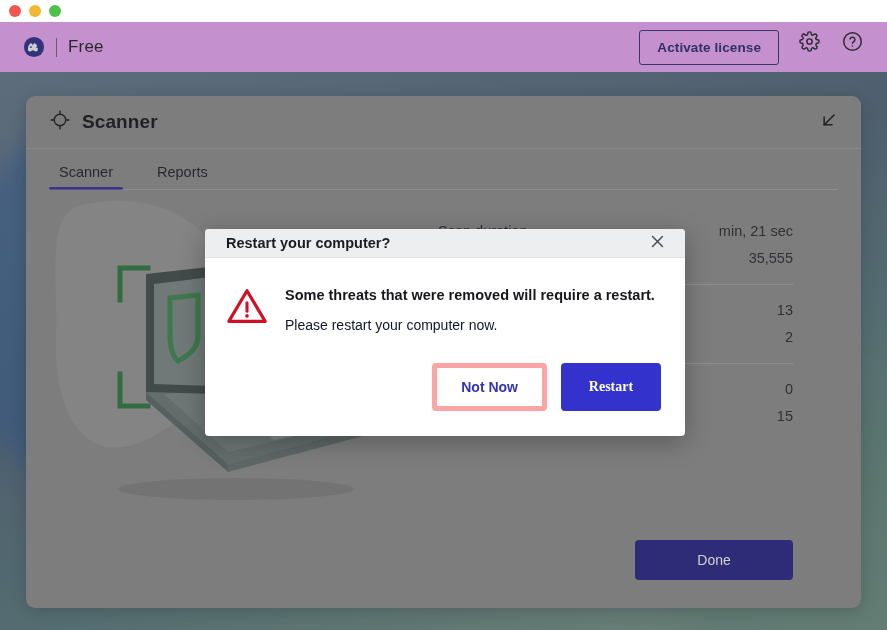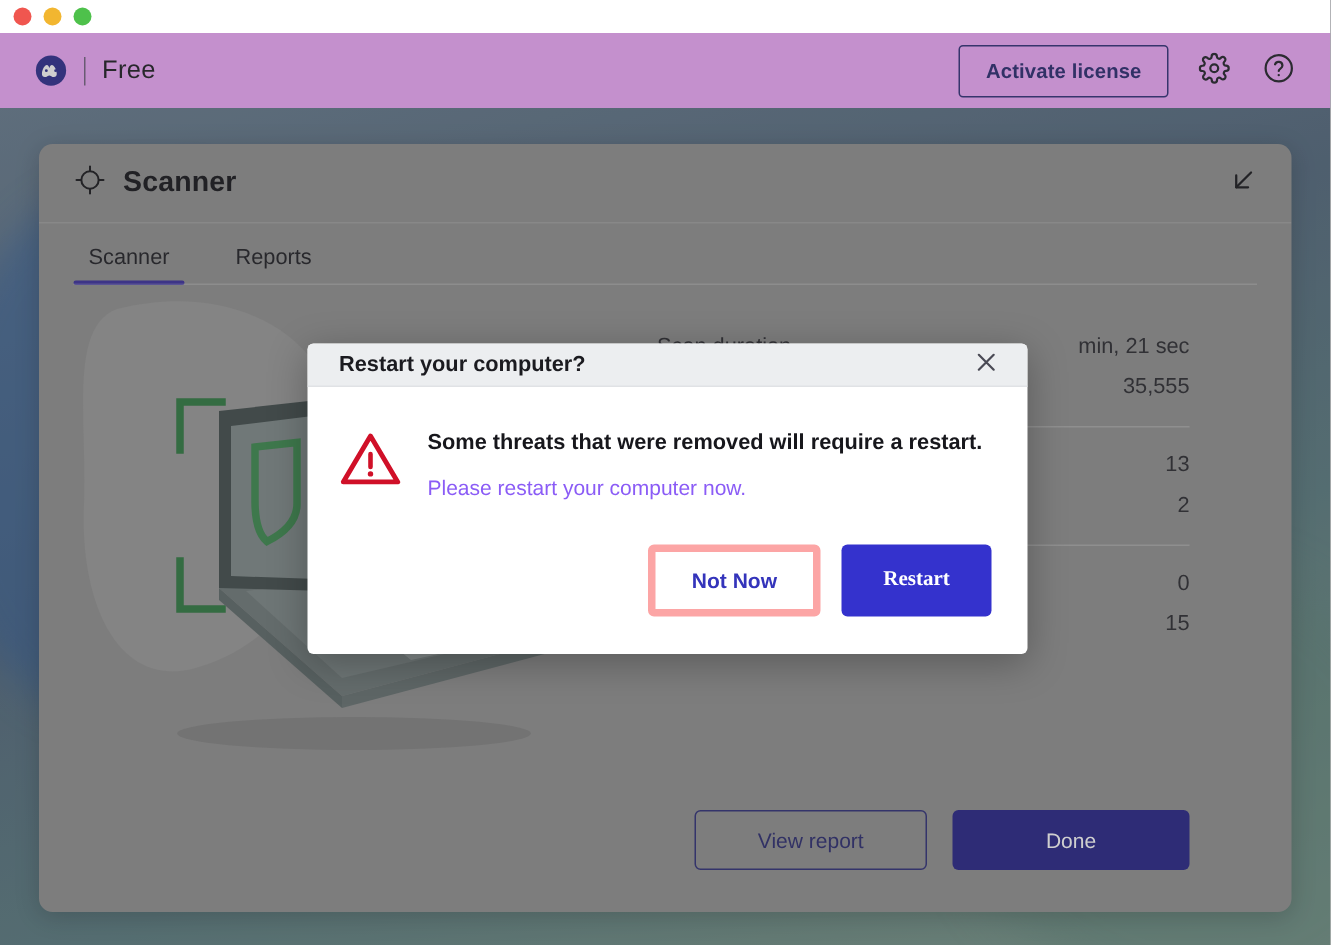--- a/index.html
+++ b/index.html
@@ -83,21 +83,21 @@
     opacity: .75;
   }
   .brand-text {
     font-size: 17px;
     color: #1d1d22;
     letter-spacing: .2px;
   }
   .header-right {
     margin-left: auto;
     display: flex;
-    align-items: center;
+    align-items: flex-start;
     gap: 17px;
     margin-right: 22px;
     padding-left: 35px;
   }
   .activate-btn {
     border: 1px solid #31307a;
     border-radius: 3px;
     background: transparent;
     color: #2a2a72;
     font-size: 13.5px;
@@ -285,21 +285,21 @@
   .warn-icon { flex: none; margin-top: 1px; }
   .modal-msg-primary {
     font-size: 14.5px;
     font-weight: bold;
     color: #17171c;
     line-height: 20px;
     margin-bottom: 11px;
   }
   .modal-msg-secondary {
     font-size: 14px;
-    color: #8b5cf6;
+    color: #0f172a;
     line-height: 19px;
   }
   .modal-actions {
     display: flex;
     justify-content: flex-end;
     gap: 14px;
     padding: 28px 24px 25px 24px;
   }
   .btn-ghost {
     border: 5px solid #fca5a5;
@@ -472,21 +472,20 @@
           <span class="stat-label">Detections ignored</span>
           <span class="stat-value">0</span>
         </div>
         <div class="stat-row">
           <span class="stat-label">Detections quarantined</span>
           <span class="stat-value">15</span>
         </div>
       </div>
 
       <div class="card-actions">
-        <button class="btn-outline">View report</button>
         <button class="btn-primary-dim">Done</button>
       </div>
 
     </div>
   </div>
 
   <div class="dim"></div>
 
   <div class="modal">
     <div class="modal-head">

